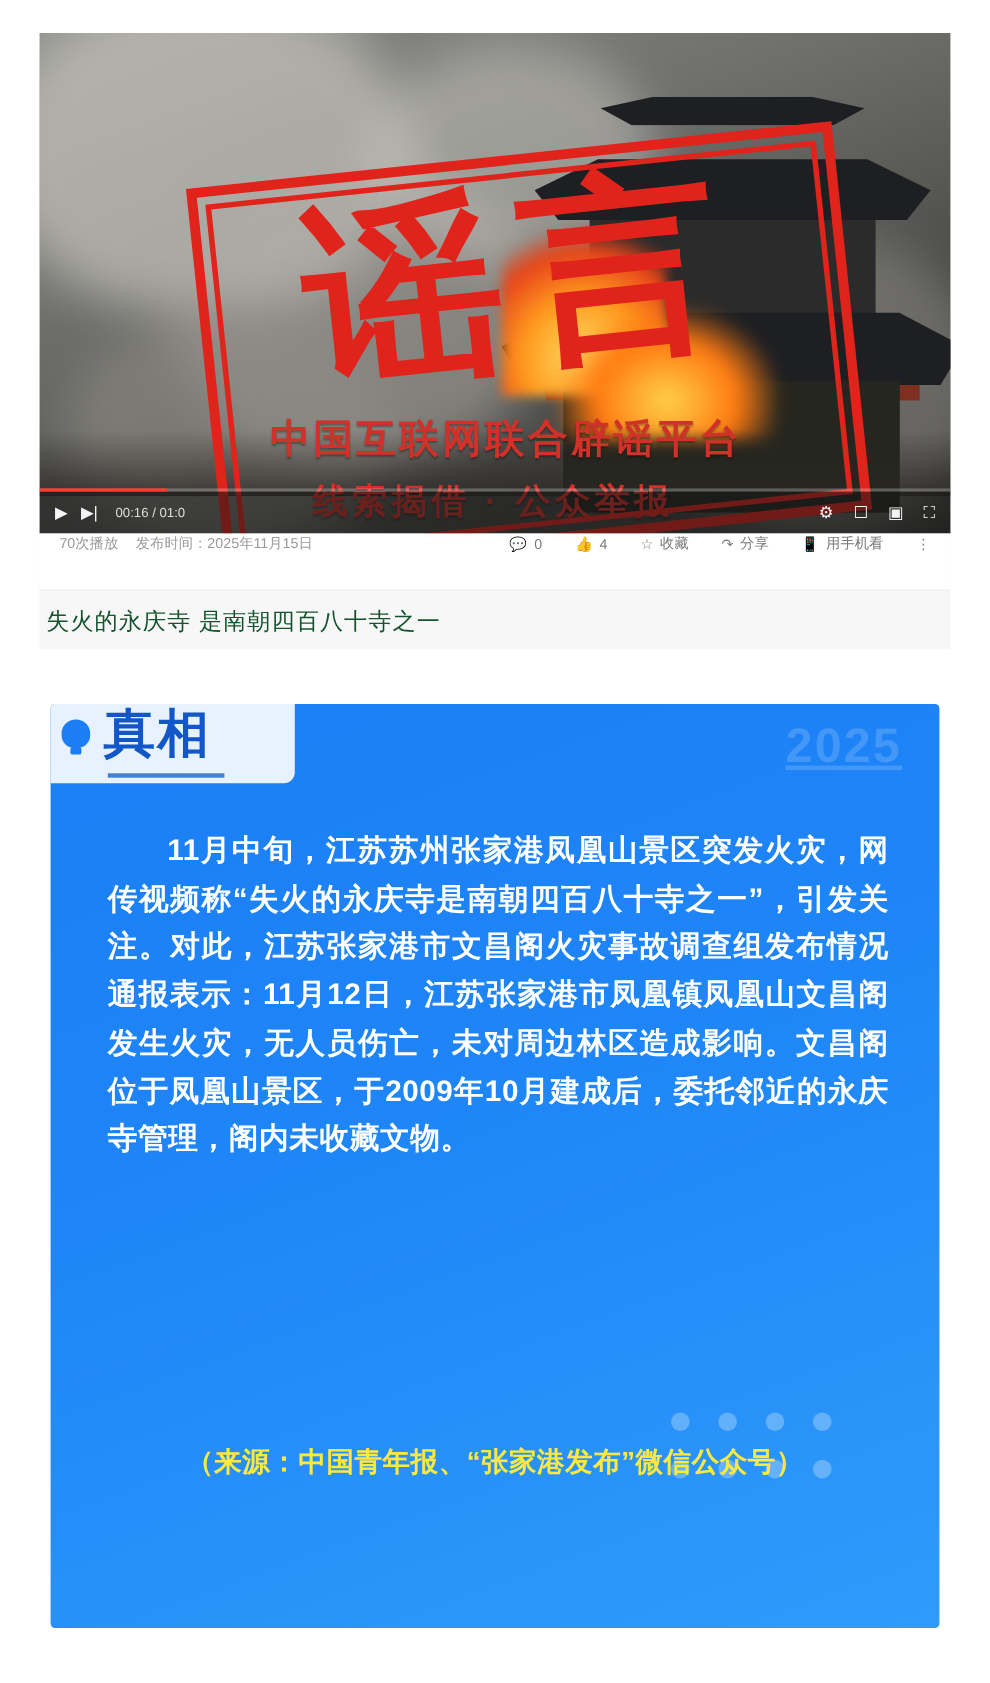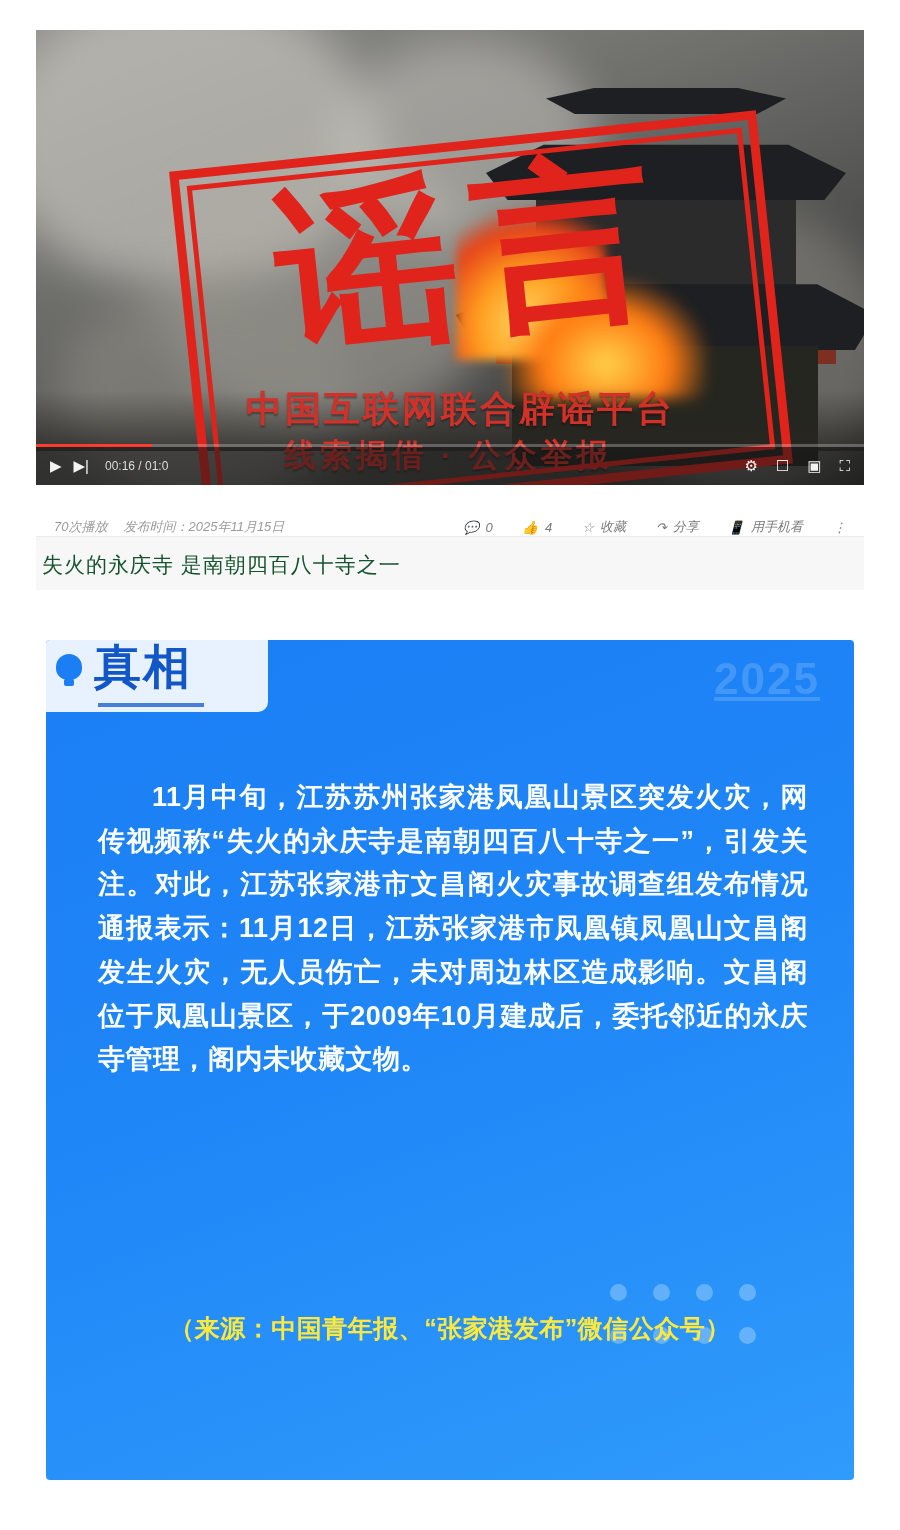--- a/index.html
+++ b/index.html
@@ -100,21 +100,21 @@
   }
   .ground {
     position: absolute;
     left: 0; bottom: 34px; width: 100%; height: 60px;
     background: linear-gradient(180deg, rgba(60,58,54,.0), rgba(40,38,34,.75));
   }
 
   
   .wm-platform {
     position: absolute;
-    left: 210px; top: 355px;
+    left: 210px; top: 345px;
     font-size: 36px;
     font-weight: bold;
     color: #d2312a;
     letter-spacing: 3px;
     text-shadow: 0 2px 2px rgba(0,0,0,.35);
     white-space: nowrap;
   }
   .wm-sub {
     position: absolute;
     left: 248px; top: 404px;
@@ -191,25 +191,24 @@
   }
   .progress-line .fill { width: 14%; height: 100%; background: #ff3b30; }
 
   
   .meta-row {
     position: relative;
     height: 52px;
     background: #ffffff;
     border-bottom: 1px solid #ececec;
     display: flex;
-    align-items: flex-end;
+    align-items: flex-start;
     padding: 0 18px;
     font-size: 13px;
     color: #9a9a9a;
-    font-style: italic;
   }
   .meta-left { display: flex; gap: 16px; align-items: center; }
   .meta-right { margin-left: auto; display: flex; gap: 30px; align-items: center; color: #7a7a7a; }
   .meta-item { display: flex; align-items: center; gap: 6px; }
 
   .video-title {
     padding: 14px 6px 0 6px;
     font-size: 21px;
     color: #14532d;
     letter-spacing: 1px;
@@ -291,21 +290,20 @@
     position: absolute;
     left: 52px;
     right: 46px;
     top: 112px;
     color: #ffffff;
     font-size: 27px;
     line-height: 1.62;
     font-weight: bold;
     letter-spacing: .5px;
     text-align: justify;
-    margin-top: 24px;
   }
   .truth-body p { text-indent: 2em; margin-bottom: 4px; }
 
   .source {
     position: absolute;
     left: 0; right: 0;
     top: 672px;
     text-align: center;
     color: #ffe93f;
     font-size: 25px;

